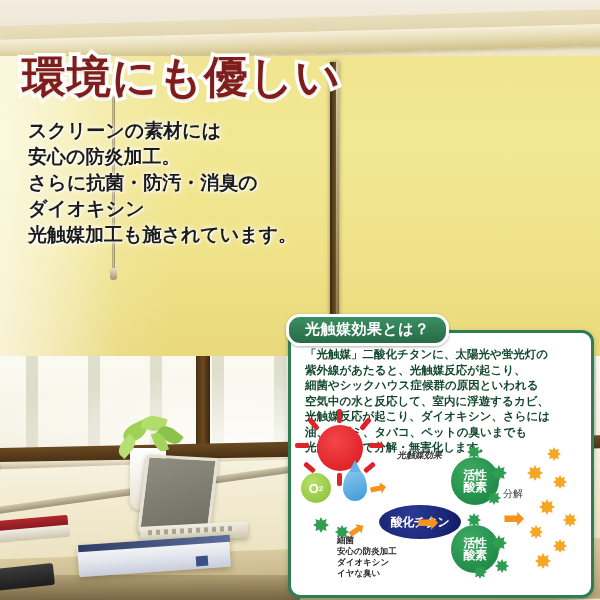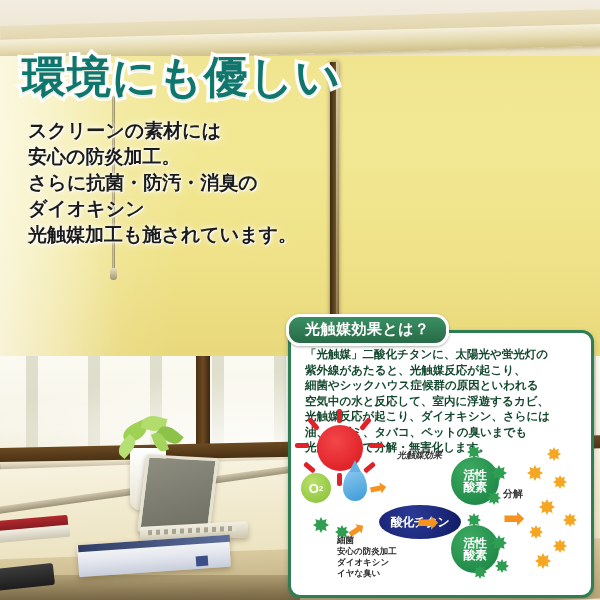--- a/index.html
+++ b/index.html
@@ -176,21 +176,21 @@
   .dark-obj{
     position:absolute;left:-6px;top:566px;width:60px;height:22px;
     background:linear-gradient(180deg,#3b3b3b,#1d1d1d);
     transform:rotate(-6deg);border-radius:3px;
   }
 
   
   .headline{
     position:absolute;left:22px;top:48px;
     font-size:44px;font-weight:bold;letter-spacing:1px;
-    color:#0f766e;
+    color:#7f1d1d;
     -webkit-text-stroke:7px #ffffff;
     paint-order:stroke fill;
     text-shadow:0 2px 2px rgba(120,120,60,.18);
     white-space:nowrap;
   }
   .body-copy{
     position:absolute;left:28px;top:118px;
     font-size:19px;font-weight:bold;line-height:26px;
     color:#1b1b1b;
     text-shadow:0 0 4px rgba(255,255,255,.95),0 0 8px rgba(255,255,255,.85),
@@ -261,21 +261,21 @@
     color:#ffffff;font-weight:bold;font-size:12px;
     display:flex;align-items:center;justify-content:center;
     letter-spacing:-.5px;
   }
   .effect-label{
     position:absolute;left:106px;top:6px;font-size:9px;color:#333;font-weight:bold;
     white-space:nowrap;
     font-style:italic;
   }
   .decomp-label{
-    position:absolute;left:212px;top:44px;font-size:10px;color:#333;font-weight:bold;
+    position:absolute;left:212px;top:44px;font-size:10px;color:#333;font-weight:normal;
     white-space:nowrap;
   }
 
   .ox{
     position:absolute;width:48px;height:48px;border-radius:50%;
     background:radial-gradient(circle at 38% 30%,#3faa62,#158040);
     color:#ffffff;font-weight:bold;font-size:12px;
     display:flex;align-items:center;justify-content:center;
     text-align:center;line-height:12px;letter-spacing:-.5px;
   }

